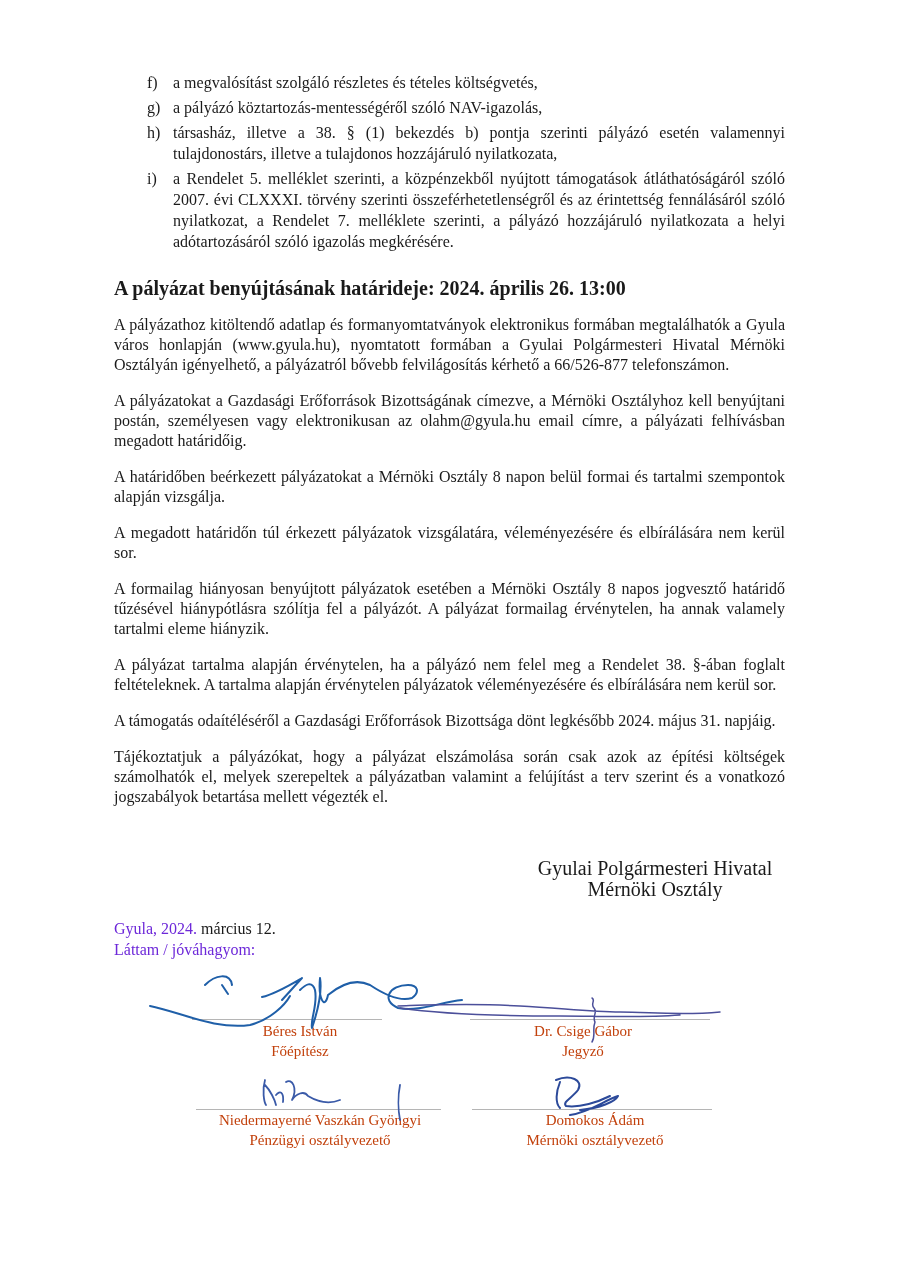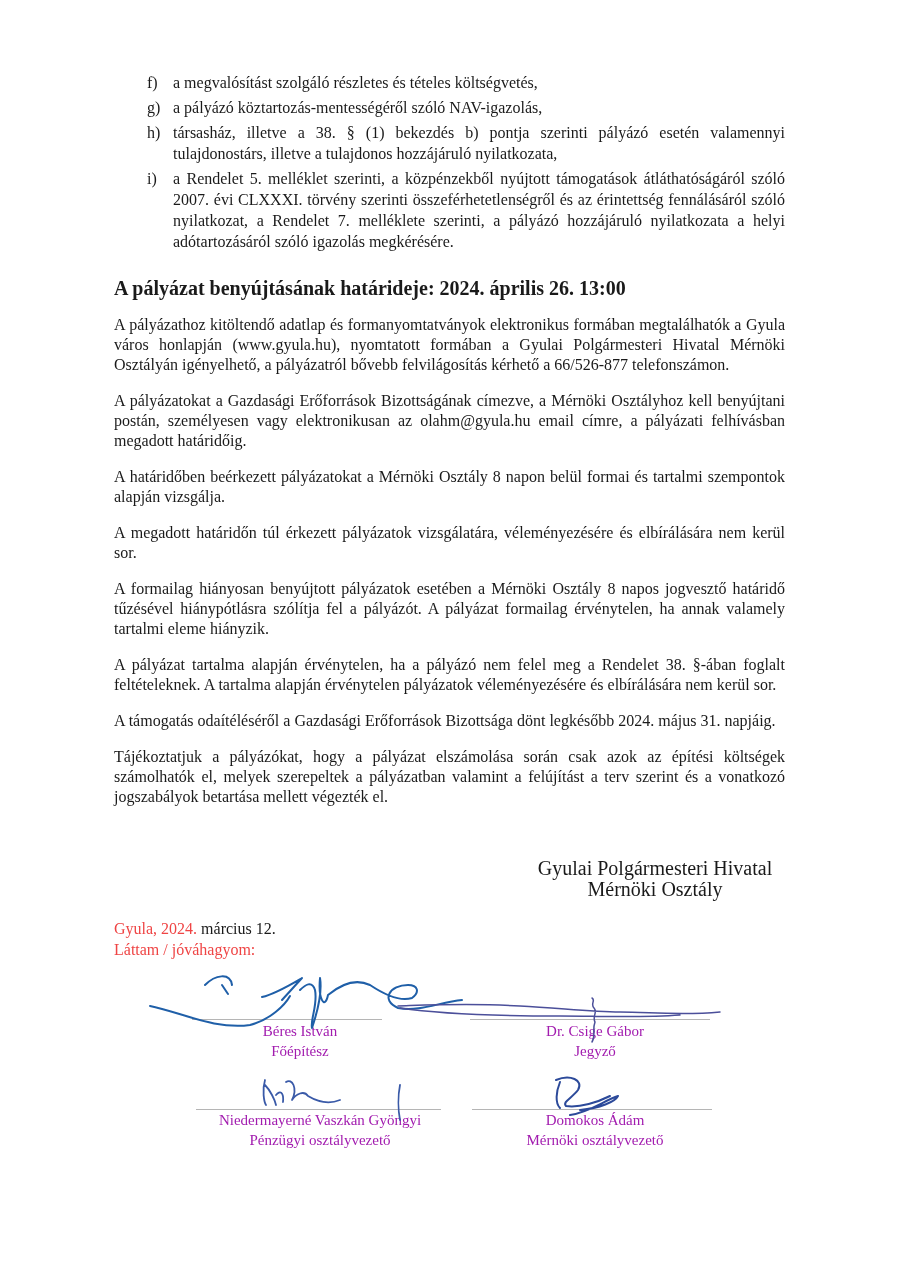--- a/index.html
+++ b/index.html
@@ -7,22 +7,22 @@
          font-family: "Liberation Serif", serif; color: #1a1a1a; }
   .page { position: absolute; left: 0; top: 0; width: 905px; height: 1280px; }
   .list { position: absolute; left: 147px; top: 72px; width: 638px; margin: 0; padding: 0; list-style: none; }
   .list li { position: relative; padding-left: 26px; font-size: 16px; line-height: 21px; margin-bottom: 4px; text-align: justify; }
   .list li .marker { position: absolute; left: 0; top: 0; }
   .body-text { position: absolute; left: 114px; top: 278px; width: 671px; }
   .heading { font-weight: bold; font-size: 20px; line-height: 21px; margin: 0 0 9px 0; }
   .para { font-size: 16px; line-height: 20px; margin: 16px 0 10px 0; text-align: justify; }
   .issuer { position: absolute; left: 520px; top: 858px; width: 270px; text-align: center; font-size: 20px; line-height: 21px; }
   .place-date { position: absolute; left: 114px; top: 918px; font-size: 16px; line-height: 21px; }
-  .faded { color: #ef4444; }
-  .sig-block { position: absolute; text-align: center; font-size: 15px; line-height: 20px; color: #a21caf; }
+  .faded { color: #6d28d9; }
+  .sig-block { position: absolute; text-align: center; font-size: 15px; line-height: 20px; color: #c2410c; }
   .sig-line { position: absolute; height: 1px; background: #b5b5b5; }
   svg.sig { position: absolute; left: 0; top: 0; width: 905px; height: 1280px; pointer-events: none; }
 </style>
 </head>
 <body>
 
 <div class="page">
 
   <ul class="list">
     <li>
@@ -70,21 +70,21 @@
 
   <div class="sig-line" style="left:192px; top:1019px; width:190px;"></div>
   <div class="sig-line" style="left:470px; top:1019px; width:240px;"></div>
   <div class="sig-line" style="left:196px; top:1109px; width:245px;"></div>
   <div class="sig-line" style="left:472px; top:1109px; width:240px;"></div>
 
   <div class="sig-block" style="left:230px; top:1021px; width:140px;">
     <div>Béres István</div>
     <div>Főépítész</div>
   </div>
-  <div class="sig-block" style="left:520px; top:1021px; width:150px;">
+  <div class="sig-block" style="left:508px; top:1021px; width:150px;">
     <div>Dr. Csige Gábor</div>
     <div>Jegyző</div>
   </div>
   <div class="sig-block" style="left:505px; top:1110px; width:180px;">
     <div>Domokos Ádám</div>
     <div>Mérnöki osztályvezető</div>
   </div>
   <div class="sig-block" style="left:190px; top:1110px; width:260px;">
     <div>Niedermayerné Vaszkán Gyöngyi</div>
     <div>Pénzügyi osztályvezető</div>

